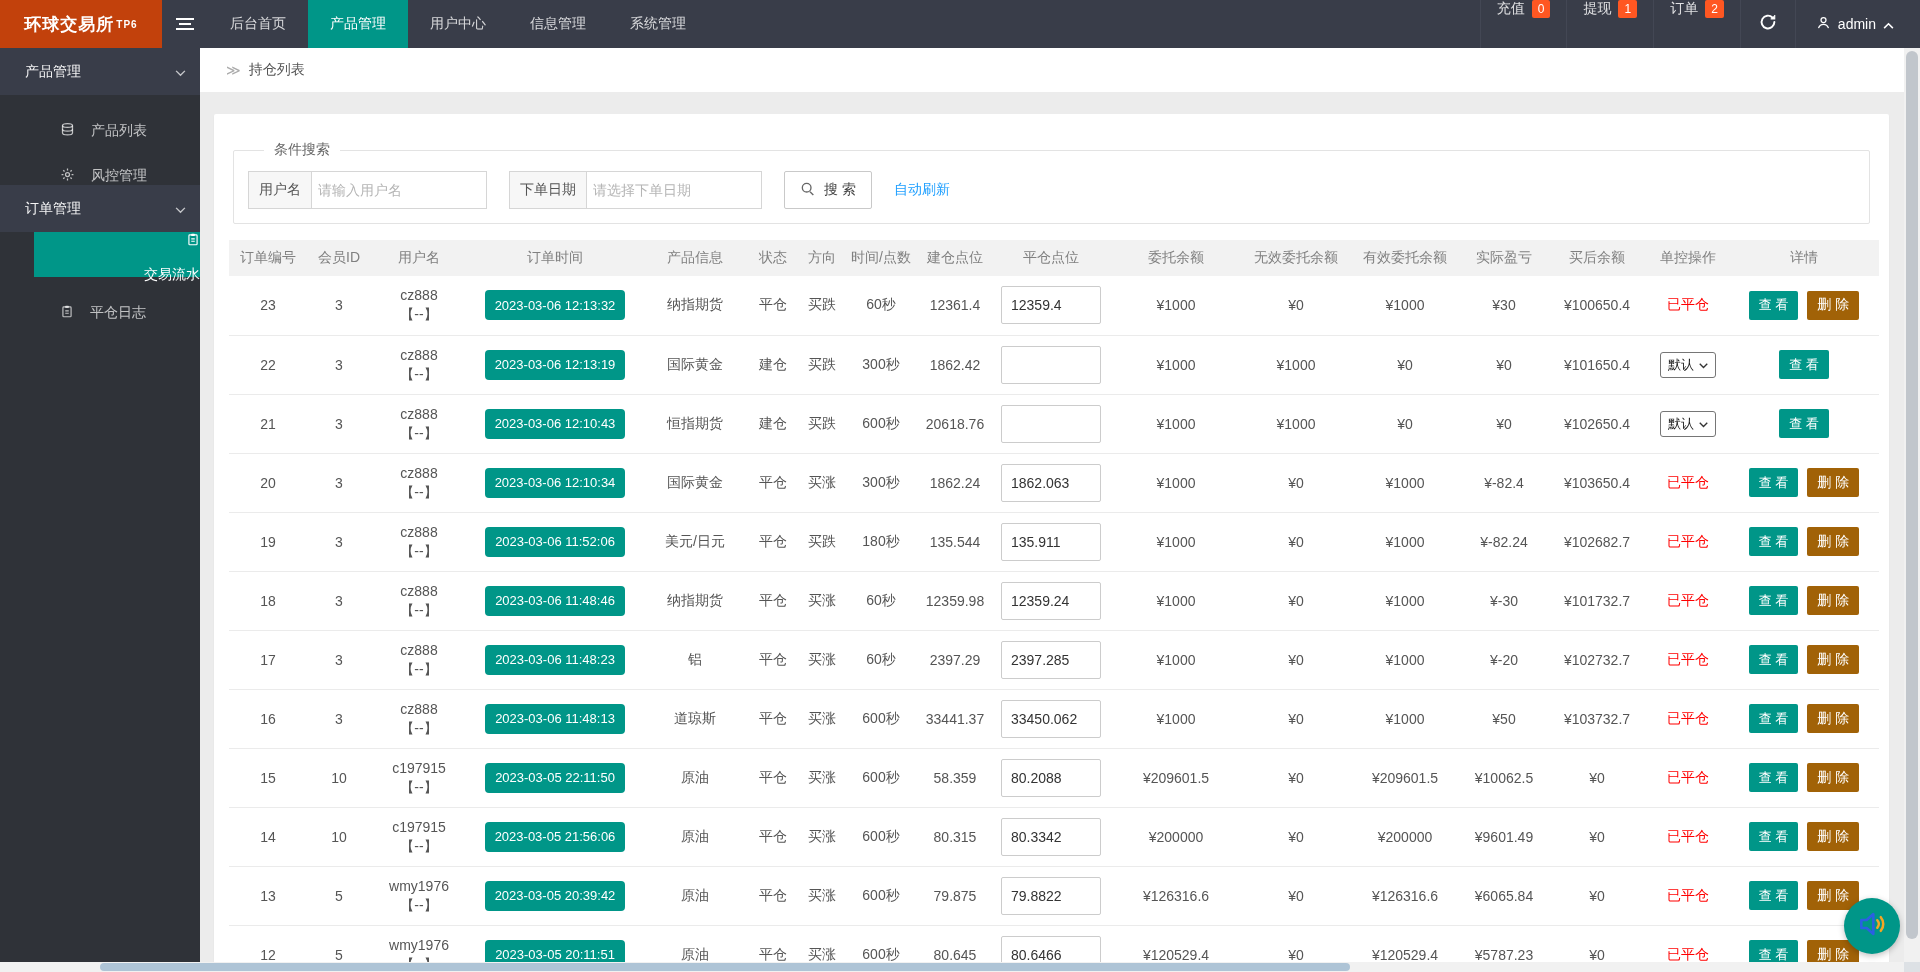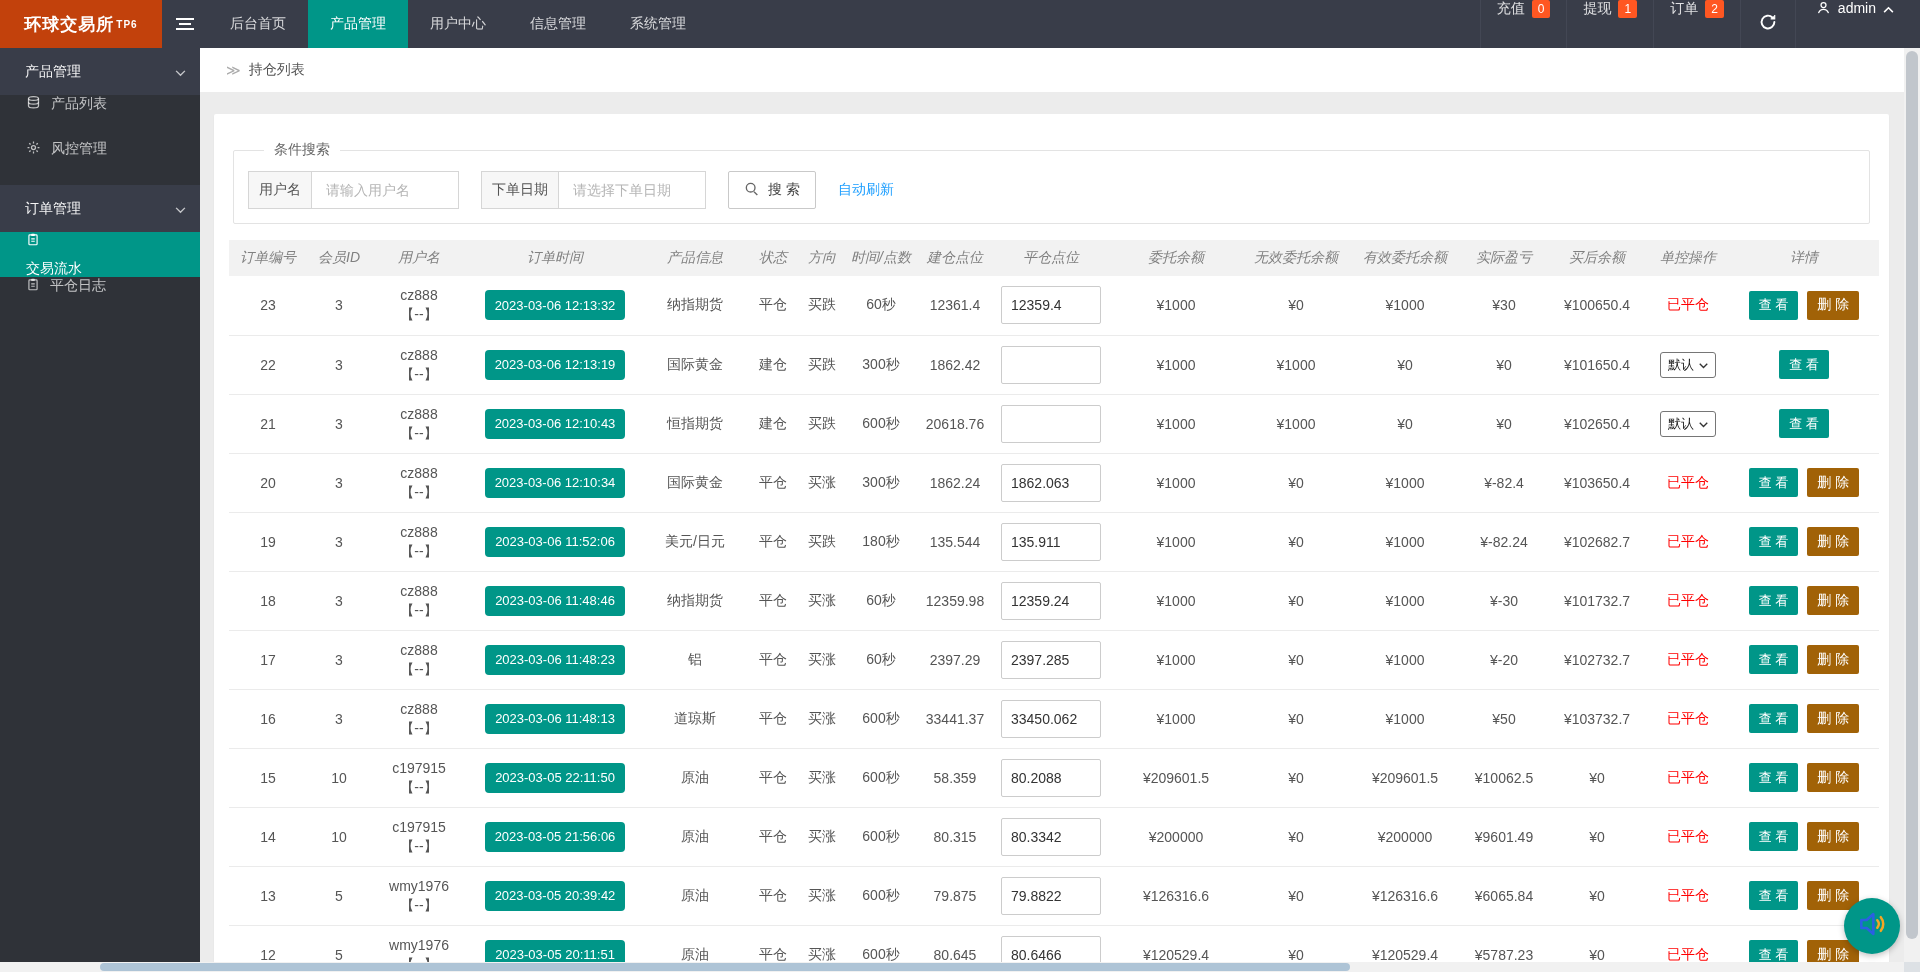--- a/index.html
+++ b/index.html
@@ -17,59 +17,59 @@
   .nav-menu { display:flex; align-items:stretch; }
   .nav-item { padding:0 22px; display:flex; align-items:center; color:rgba(255,255,255,.8);
               font-size:14px; cursor:pointer; }
   .nav-item.active { background:#009688; color:#fff; }
   .nav-right { margin-left:auto; display:flex; align-items:stretch; }
   .nav-chip { display:flex; align-items:flex-start; padding:0 16px; color:rgba(255,255,255,.85);
               font-size:14px; border-left:1px solid #434754; cursor:pointer; }
   .badge { background:#FF5722; color:#fff; font-size:12px; line-height:16px; padding:1px 6px;
            border-radius:2px; margin-left:7px; }
   .nav-refresh { display:flex; align-items:center; padding:0 18px; border-left:1px solid #434754; cursor:pointer; }
-  .nav-user { display:flex; align-items:flex-start; gap:7px; padding:0 26px 0 20px; color:#fff;
+  .nav-user { display:flex; align-items:center; gap:7px; padding:0 26px 0 20px; color:#fff;
               font-size:14px; border-left:1px solid #434754; cursor:pointer; }
 
   
   .sidebar { position:fixed; left:0; top:48px; width:200px; height:924px; background:#2F3238; z-index:40; }
   .side-parent { height:47px; background:#393D49; display:flex; align-items:center; padding:0 14px 0 25px;
                  color:rgba(255,255,255,.95); font-size:14px; cursor:pointer; }
   .side-parent .chev { margin-left:auto; opacity:.7; }
-  .side-item { height:45px; display:flex; align-items:flex-start; gap:10px; padding:0 0 0 26px;
-               color:rgba(255,255,255,.7); font-size:14px; cursor:pointer; background:#2F3238; }
+  .side-item { height:45px; display:flex; align-items:flex-end; gap:16px; padding:0 0 0 26px;
+               color:rgba(255,255,255,.7); font-size:14px; cursor:pointer; background:#2F3238;margin-left:34px; }
   .side-item.active { background:#009688; color:#fff;flex-direction:column; }
   .side-item svg { flex:none; }
 
   
   .content { position:absolute; left:200px; top:48px; width:1704px; }
   .crumbbar { height:44px; background:#fff; display:flex; align-items:center; padding-left:26px;
               font-size:14px; color:#555; }
   .crumbbar .gg { color:#aaa; margin-right:8px; font-size:14px; }
   .panel { margin:22px 15px 0 14px; background:#fff; border-radius:2px; padding:15px;
            box-shadow:0 1px 2px rgba(0,0,0,.05); min-height:900px; }
 
   fieldset.search { border:1px solid #e3e3e3; border-radius:2px; margin:12px 4px 0 4px; padding:8px 14px 14px 14px; }
   fieldset.search legend { margin-left:16px; padding:0 10px; color:#666; font-size:14px; }
   .search-row { display:flex; align-items:center; gap:22px; margin-top:4px; }
   .igroup { display:flex; align-items:stretch; height:38px; }
   .iaddon { background:#f7f7f7; border:1px solid #d6d6d6; border-right:none; padding:0 10px;
             display:flex; align-items:center; font-size:14px; color:#555; white-space:nowrap; }
-  .igroup input { border:1px solid #d6d6d6; width:148px; padding:0 14px; font-size:14px; color:#333;
+  .igroup input { border:1px solid #d6d6d6; width:176px; padding:0 6px; font-size:14px; color:#333;
                   outline:none; font-family:inherit; }
   .igroup input::placeholder { color:#b5b5b5; }
   .btn-search { display:flex; align-items:center; gap:8px; height:38px; padding:0 15px; background:#fff;
                 border:1px solid #c9c9c9; border-radius:2px; font-size:14px; color:#444; cursor:pointer;
                 font-family:inherit; }
   .auto-refresh { color:#1E9FFF; font-size:14px; text-decoration:none; cursor:pointer; }
 
   
   table.grid { width:100%; table-layout:fixed; border-collapse:collapse; margin-top:16px; }
   table.grid thead th { background:#f2f2f2; height:36px; font-weight:normal; font-size:14px; color:#808080;
-                        white-space:nowrap; overflow:hidden;font-style:italic; }
+                        white-space:nowrap; overflow:hidden; }
   table.grid tbody td { height:59px; border-bottom:1px solid #ebebeb; text-align:center; font-size:14px;
                         color:#555; white-space:nowrap; overflow:hidden; }
   td.dim, th.dim { color:#8a8a8a; }
   .user-cell div { line-height:19px; }
   .btn-time { background:#009688; color:#fff; border:none; border-radius:4px; height:30px; padding:0 10px;
               font-size:13px; cursor:pointer; white-space:nowrap; font-family:inherit; }
   .red   { color:#ff0000; }
   .green { color:#009900; }
   .close-input { width:100px; height:38px; border:1px solid #ccc; border-radius:2px; padding:0 9px;
                  font-size:14px; color:#333; outline:none; font-family:inherit; }

